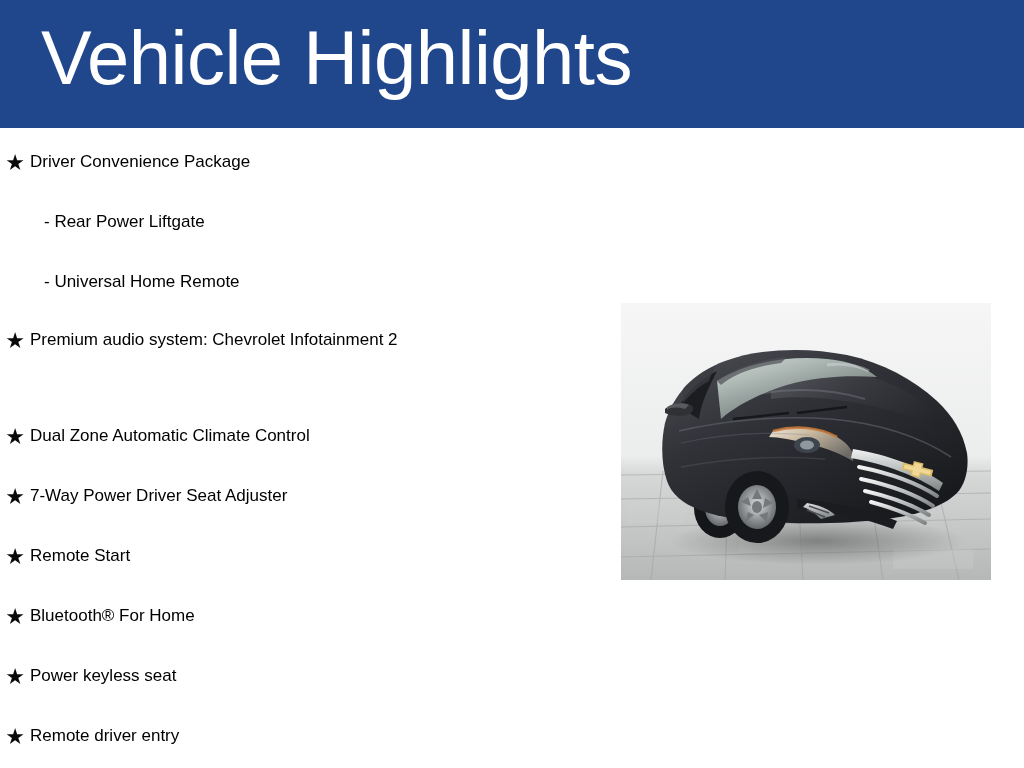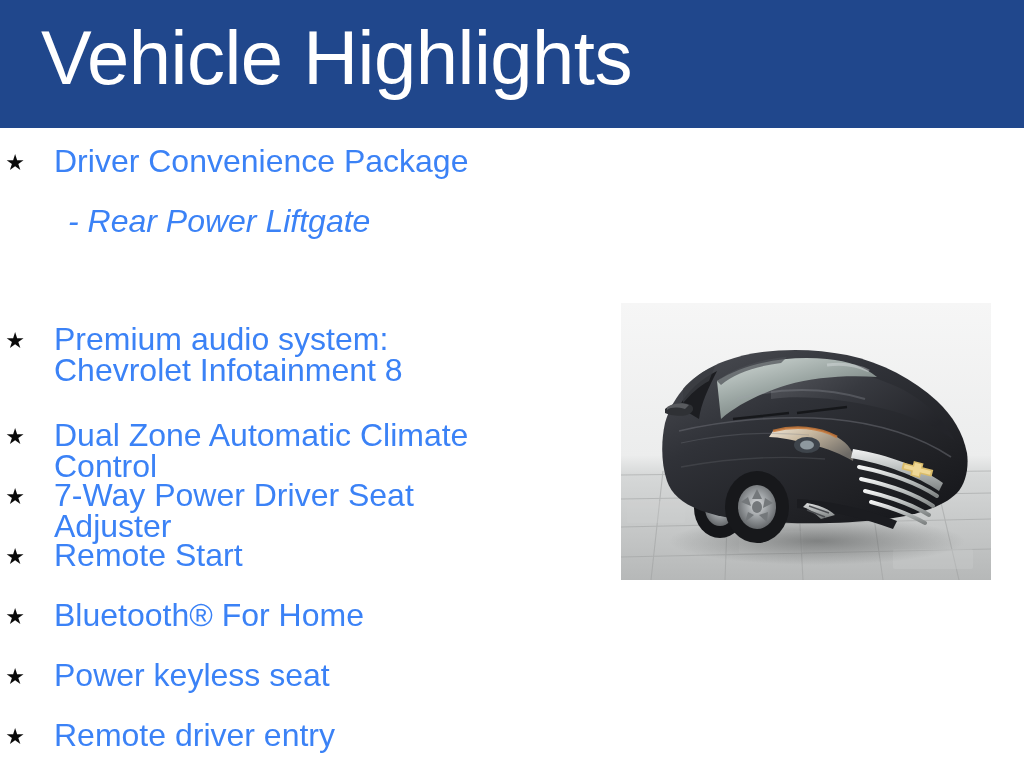--- a/index.html
+++ b/index.html
@@ -63,31 +63,29 @@
     font-size: 22px;
     line-height: 31px;
     padding-top: 1px;
   }
   .hl-indent {
     width: 30px;
     flex: 0 0 30px;
   }
   .hl-text {
     flex: 1 1 auto;
-    color: #3b82f6;
+    color: #000000;
     font-family: "Liberation Sans", sans-serif;
-    font-size: 32px;
+    font-size: 17px;
     line-height: 31px;
     font-weight: 400;
     padding-right: 80px;
-    margin-left: 24px;
   }
   .hl-text.sub {
     padding-left: 14px;
-    font-style: italic;
   }
 
   
   #vehicle-photo {
     position: absolute;
     left: 621px;
     top: 303px;
     width: 370px;
     height: 277px;
     overflow: hidden;
@@ -109,23 +107,27 @@
 <div id="highlights-list">
 
 <div class="hl-row" style="top: 18px;">
       <span class="hl-bullet">★</span>
       <span class="hl-text">Driver Convenience Package</span>
     </div>
     <div class="hl-row" style="top: 78px;">
       <span class="hl-indent"></span>
       <span class="hl-text sub">- Rear Power Liftgate</span>
     </div>
+    <div class="hl-row" style="top: 138px;">
+      <span class="hl-indent"></span>
+      <span class="hl-text sub">- Universal Home Remote</span>
+    </div>
     <div class="hl-row" style="top: 196px;">
       <span class="hl-bullet">★</span>
-      <span class="hl-text">Premium audio system: Chevrolet Infotainment 8</span>
+      <span class="hl-text">Premium audio system: Chevrolet Infotainment 2</span>
     </div>
     <div class="hl-row" style="top: 292px;">
       <span class="hl-bullet">★</span>
       <span class="hl-text">Dual Zone Automatic Climate Control</span>
     </div>
     <div class="hl-row" style="top: 352px;">
       <span class="hl-bullet">★</span>
       <span class="hl-text">7-Way Power Driver Seat Adjuster</span>
     </div>
     <div class="hl-row" style="top: 412px;">

